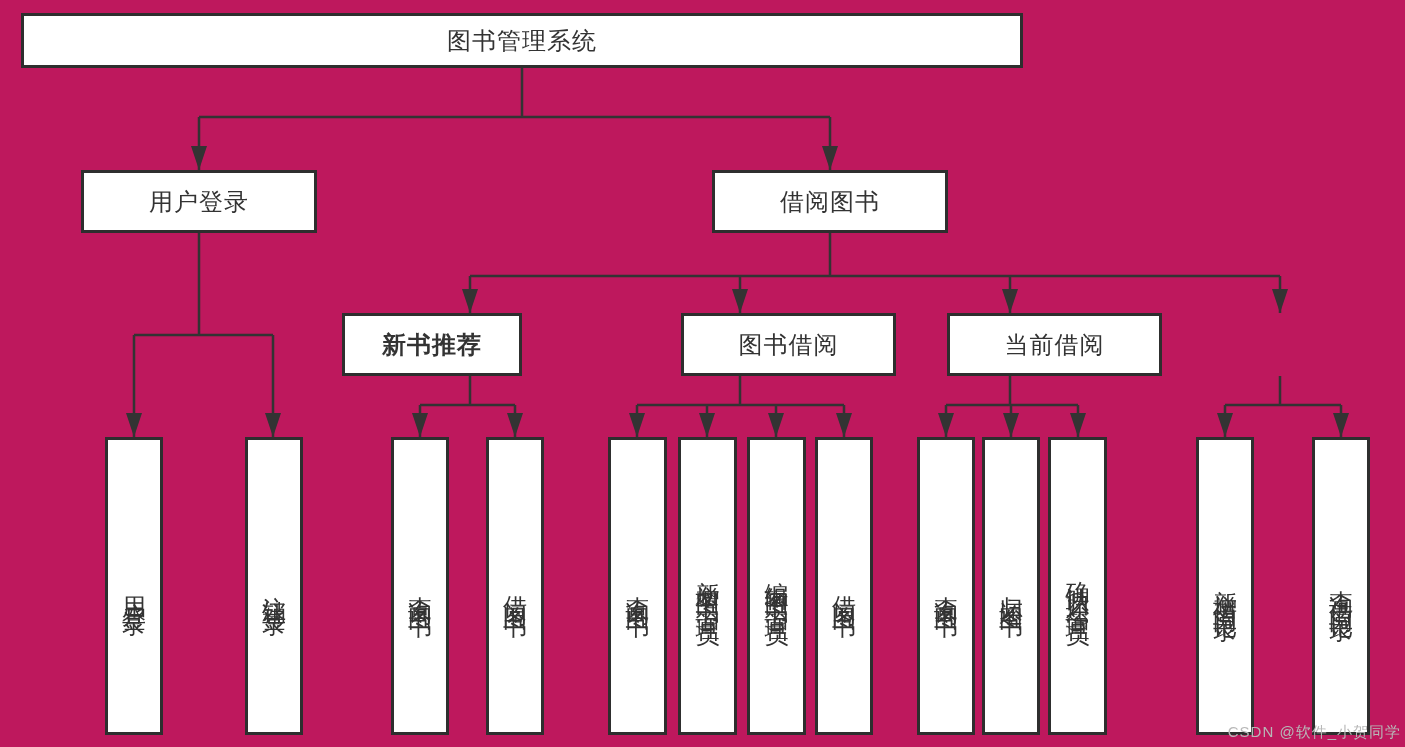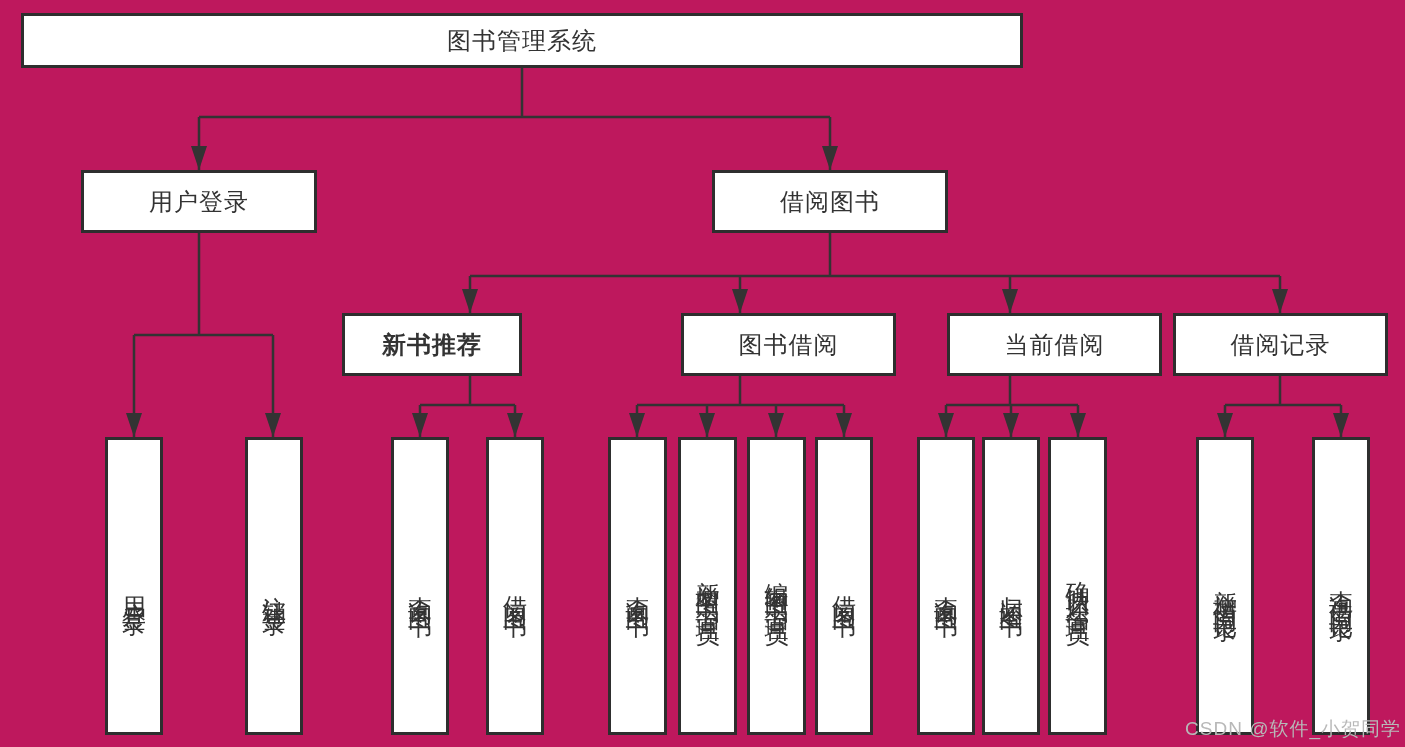--- a/index.html
+++ b/index.html
@@ -44,21 +44,21 @@
     font-size: 24px;
     letter-spacing: 6px;
     margin-bottom: -6px;
     line-height: 1;
     white-space: nowrap;
   }
   .watermark {
     position: absolute;
     right: 4px;
     bottom: 5px;
-    font-size: 19px;
+    font-size: 15px;
     color: #b8b8b8;
     letter-spacing: 1px;
     white-space: nowrap;
     z-index: 5;
   }
 </style>
 </head>
 <body>
 
 <div class="canvas">
@@ -109,23 +109,20 @@
 
   <div class="node h" style="left:342px; top:313px; width:180px; height:63px;font-weight:bold;">
     <span class="label">新书推荐</span>
   </div>
   <div class="node h" style="left:633px; top:313px; width:215px; height:63px;margin-left:48px;">
     <span class="label">图书借阅</span>
   </div>
   <div class="node h" style="left:903px; top:313px; width:215px; height:63px;margin-left:44px;">
     <span class="label">当前借阅</span>
   </div>
-  <div class="node h" style="left:1173px; top:313px; width:215px; height:63px;">
-    <span class="label">借阅记录</span>
-  </div>
 
   <div class="node v" style="left:105px; top:437px; width:58px; height:298px;">
     <span class="label">用户登录</span>
   </div>
   <div class="node v" style="left:245px; top:437px; width:58px; height:298px;">
     <span class="label">注销登录</span>
   </div>
 
   <div class="node v" style="left:391px; top:437px; width:58px; height:298px;">
     <span class="label">查询图书</span>

